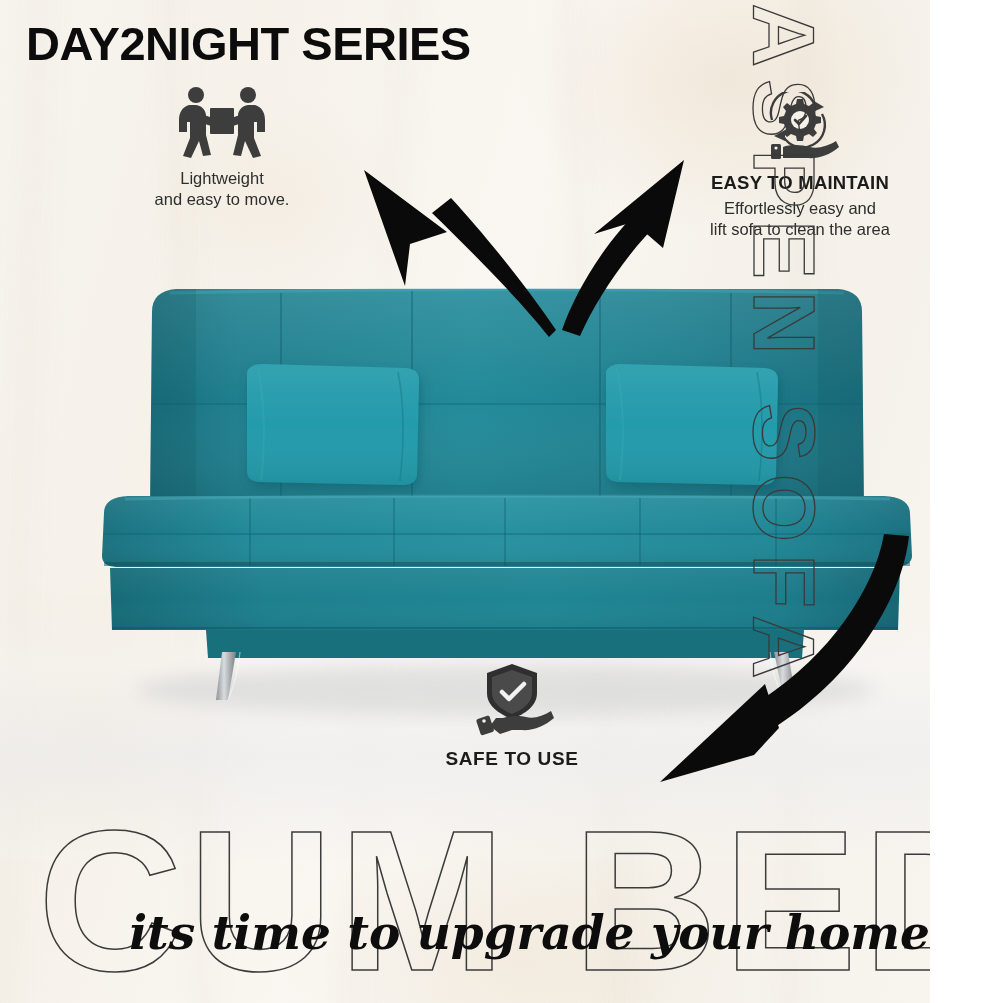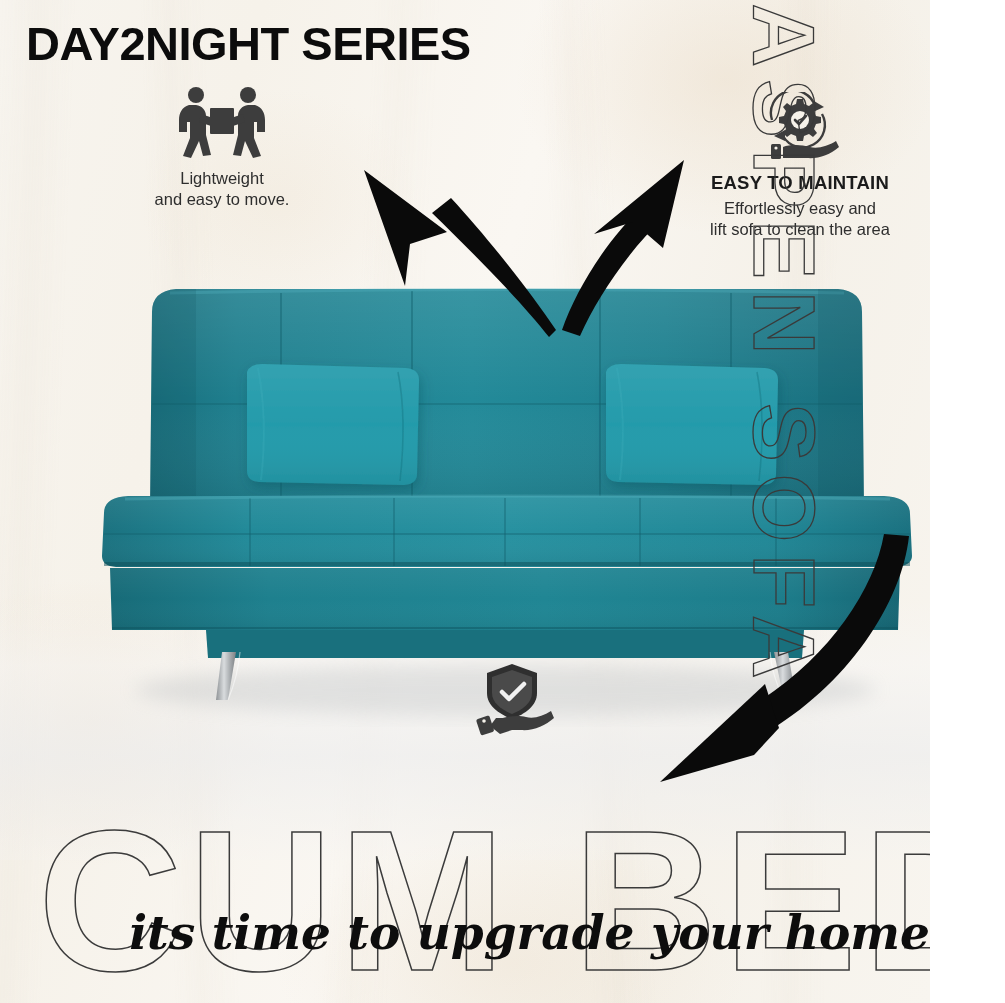--- a/index.html
+++ b/index.html
@@ -334,20 +334,21 @@
       <path d="M44,10 L64,17 L64,33 C64,43 54,50 44,54 C34,50 24,43 24,33 L24,17 Z" fill="#4a4a4a"></path>
       <path d="M34,32 L41,39 L56,24" fill="none" stroke="#f2f2f2" stroke-width="4.5" stroke-linecap="round" stroke-linejoin="round"></path>
 
       <g fill="#3d3d3d">
         <path d="M30,60 C38,56 50,55 58,57 C66,59 75,56 83,51 L86,58 C77,66 65,71 53,70 L30,70 Z"></path>
         <path d="M28,58 L44,58 L44,70 L32,74 L22,66 Z"></path>
         <rect x="10" y="57" width="14" height="17" rx="2" transform="rotate(-18 17 65)"></rect>
         <circle cx="16" cy="61" r="1.8" fill="#f6f2ea"></circle>
       </g>
     </svg>
+    <div class="fhead">SAFE TO USE</div>
   </div>
 
   <div class="vertical-word">ASPEN SOFA</div>
 
   <div class="outline-word">CUM BED</div>
   <div class="script-line">its time to upgrade your home</div>
 
 </div>
 
 </body></html>

